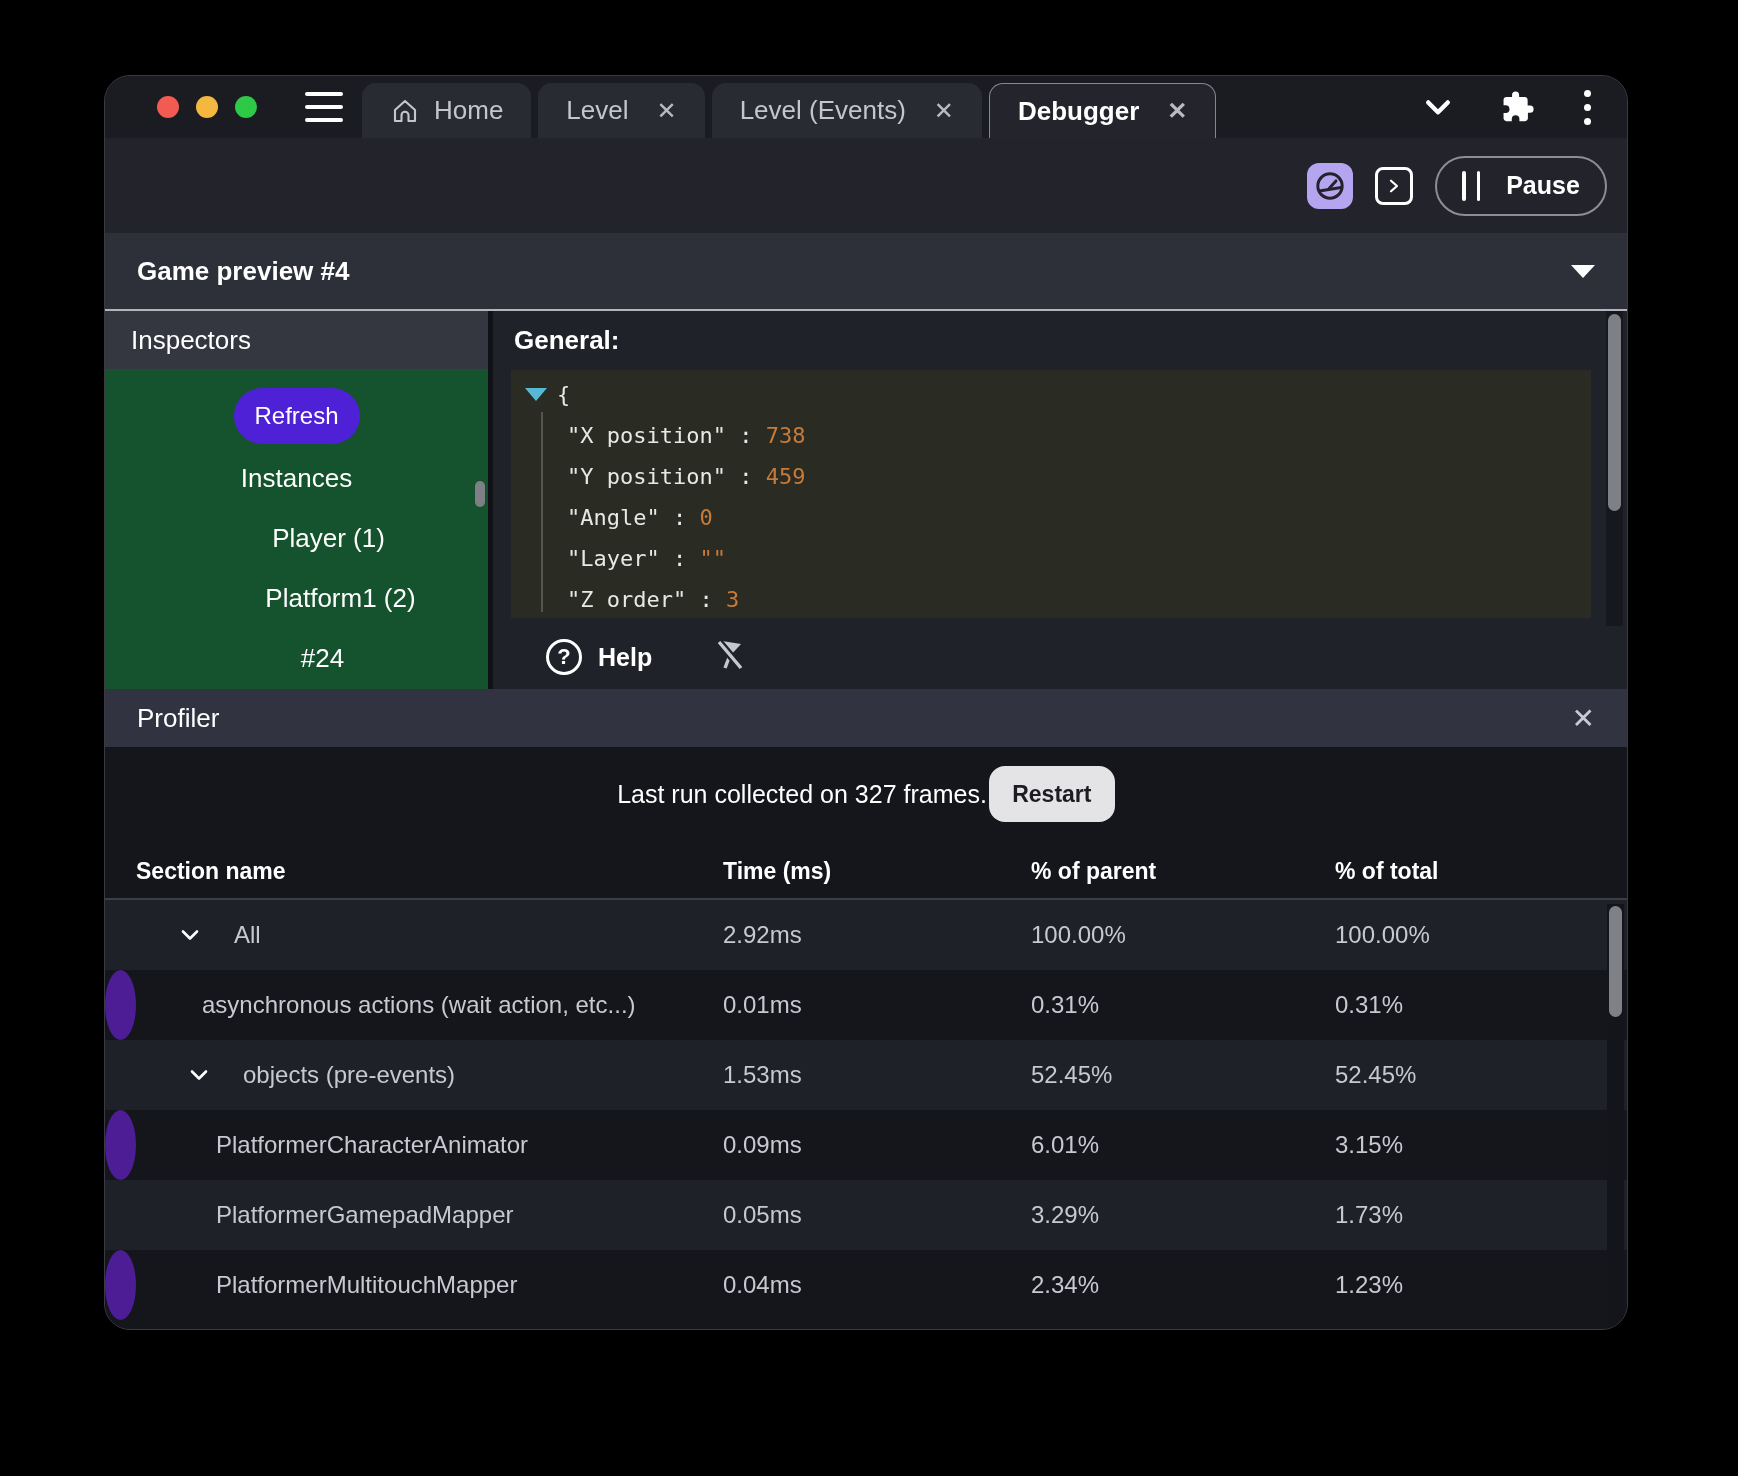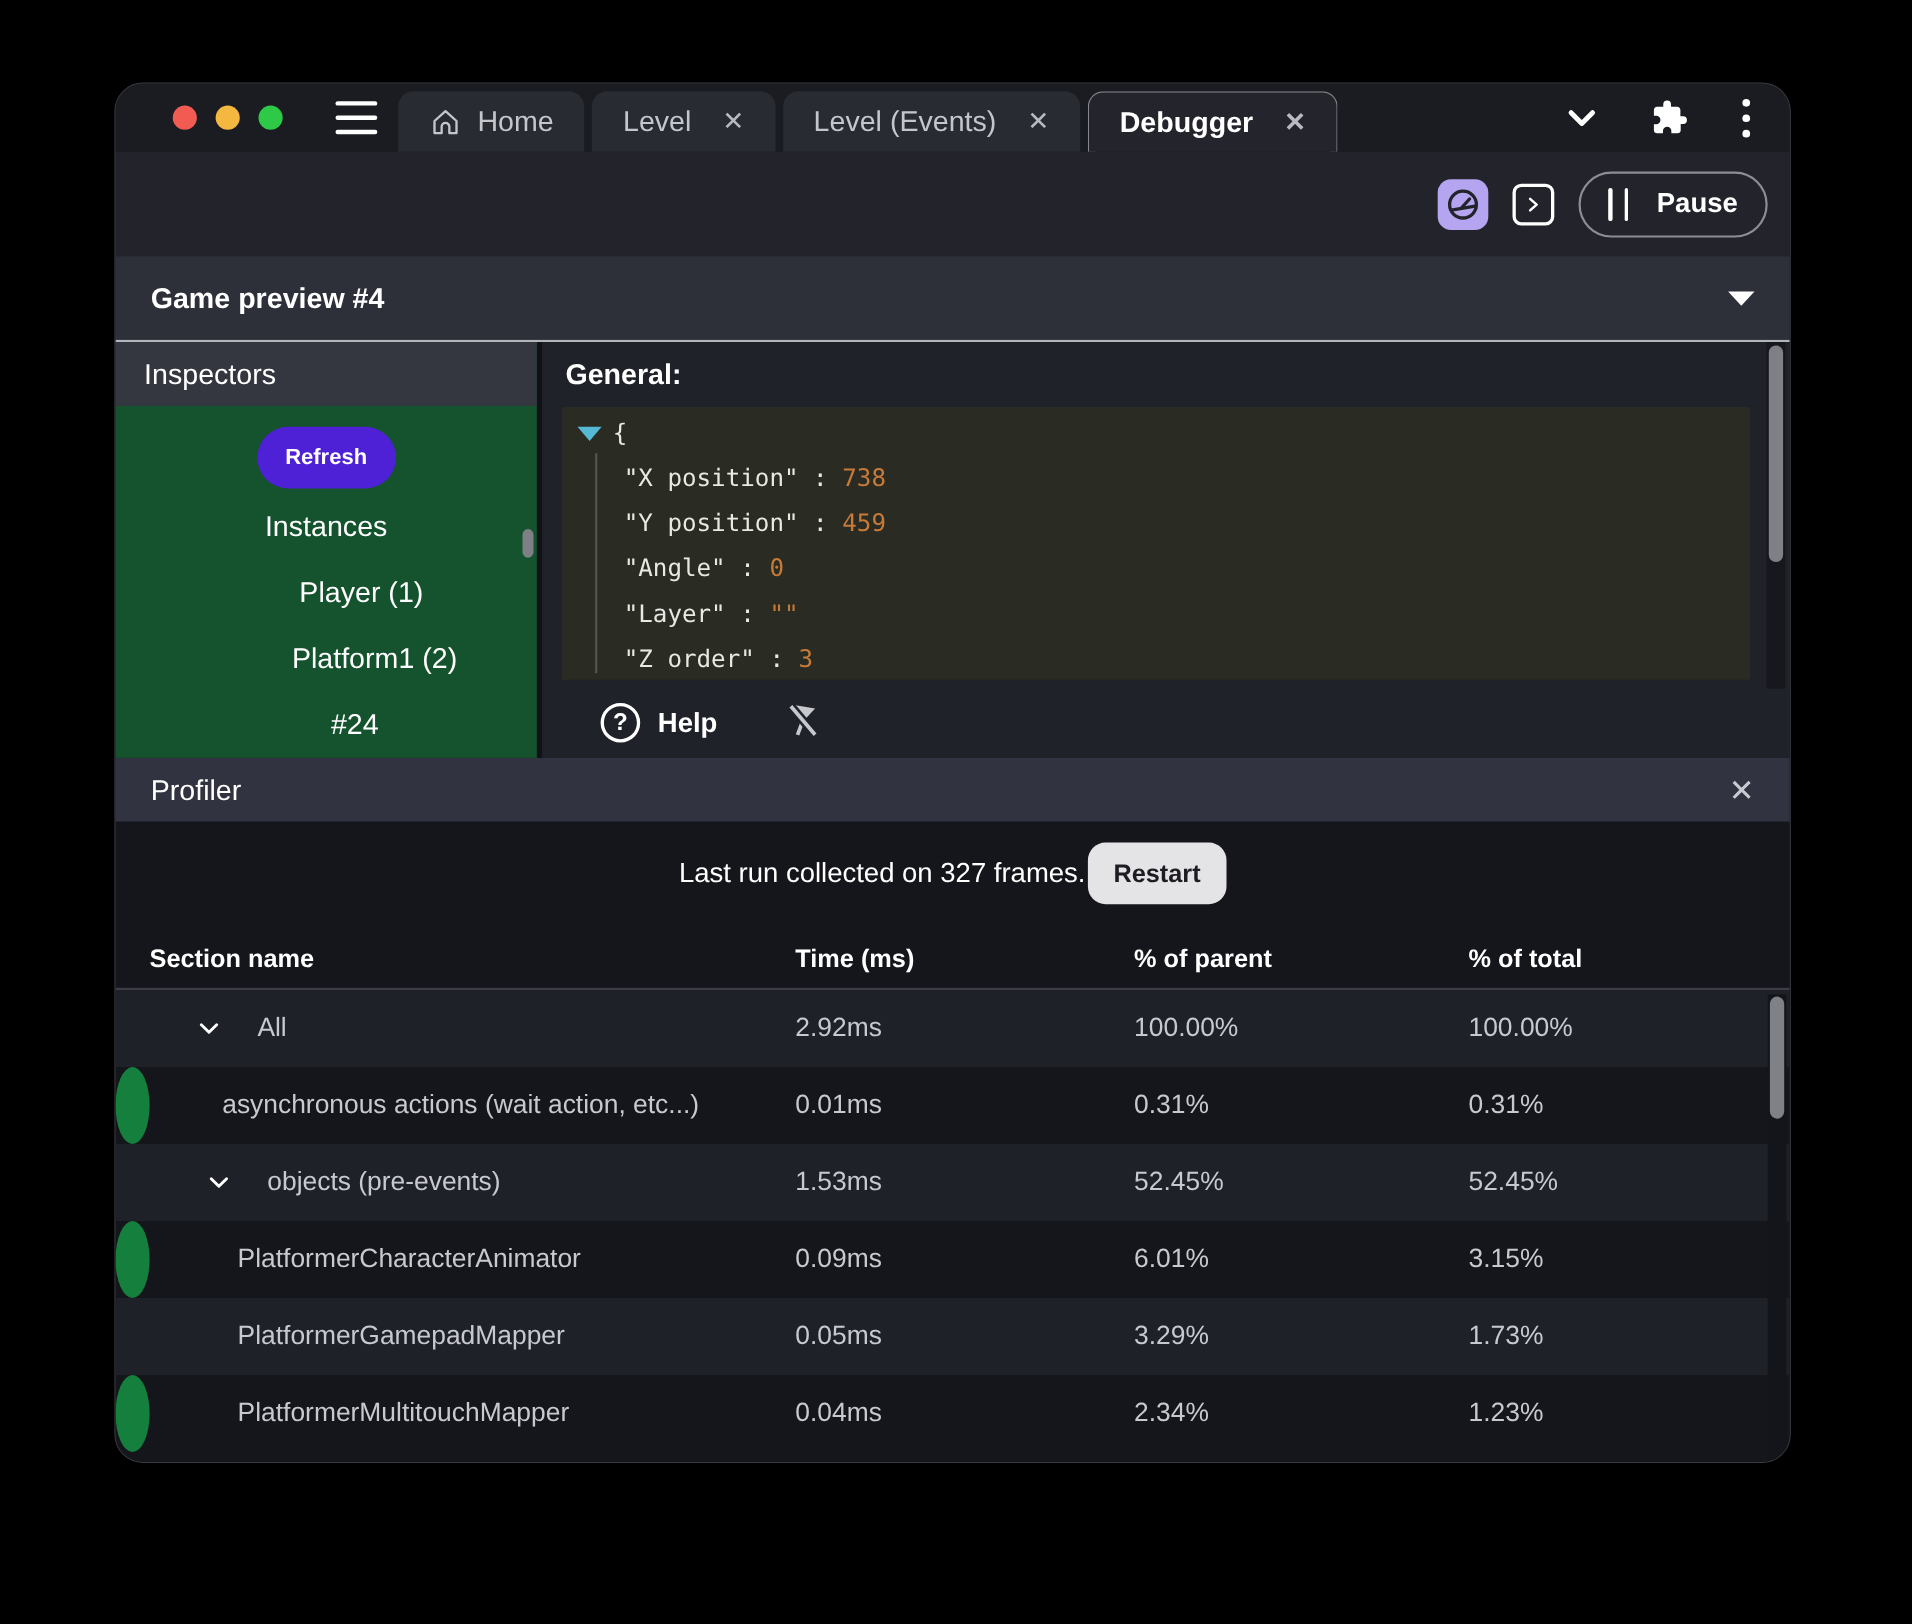--- a/index.html
+++ b/index.html
@@ -44,21 +44,21 @@
   .previewbar .title{font-size:26px;font-weight:bold;color:#fff;}
   .tri-down{width:0;height:0;border-left:12px solid transparent;border-right:12px solid transparent;border-top:13px solid #fff;cursor:pointer;}
   .hsep{height:2px;background:#b4b5ba;flex:none;}
 
   
   .panels{height:378px;flex:none;display:flex;}
   .sidebar{width:383px;flex:none;display:flex;flex-direction:column;position:relative;background:#14532d;}
   .sidehead{height:58px;background:#343640;display:flex;align-items:center;padding-left:26px;font-size:26px;color:#fff;flex:none;}
   .sidebody{flex:1;display:flex;flex-direction:column;align-items:center;}
   .refresh{margin-top:19px;width:126px;height:56px;border:none;border-radius:28px;background:#4f21d6;color:#fff;
-           font-size:20px;font-weight:bold;font-family:"Liberation Sans",sans-serif;cursor:pointer;flex:none;}
+           font-size:24px;font-weight:normal;font-family:"Liberation Sans",sans-serif;cursor:pointer;flex:none;}
   .treeitem{height:60px;display:flex;align-items:center;font-size:26px;color:#fff;cursor:pointer;}
   .treeitem.t0{margin-top:4px;}
   .treeitem.t1{transform:translateX(32px);}
   .treeitem.t2{transform:translateX(44px);}
   .treeitem.t3{transform:translateX(26px);}
   .side-scroll{position:absolute;right:3px;top:170px;width:10px;height:26px;border-radius:5px;background:#7e8086;}
   .vdivider{width:5px;background:#111217;flex:none;}
   .rightpanel{flex:1;background:#20222a;display:flex;flex-direction:column;position:relative;}
   .generallabel{margin:14px 0 0 21px;font-size:26px;font-weight:bold;color:#fff;flex:none;}
   .codeblock{margin:14px 0 0 18px;width:1080px;height:248px;background:#2a2b23;position:relative;flex:none;
@@ -81,21 +81,21 @@
   .profhead .title{font-size:26px;color:#fff;}
   .profhead .x{font-size:28px;color:#c9cad2;cursor:pointer;}
   .profbody{flex:1;background:#15161c;display:flex;flex-direction:column;position:relative;}
   .statusrow{margin-top:19px;height:56px;display:flex;align-items:center;justify-content:center;flex:none;}
   .statusrow .txt{font-size:25px;color:#fff;}
   .restart{width:126px;height:56px;border:none;border-radius:16px;background:#e4e4e6;color:#1c1c22;font-size:23px;
            font-weight:bold;font-family:"Liberation Sans",sans-serif;cursor:pointer;margin-left:2px;}
   .grid{display:grid;grid-template-columns:587px 308px 304px 1fr;padding-left:31px;align-items:center;box-sizing:border-box;}
   .thead{margin-top:22px;height:56px;border-bottom:2px solid #3c3d45;flex:none;font-weight:bold;color:#fff;font-size:23px;}
   .trow{height:70px;flex:none;font-size:24px;color:#c7c9cf;cursor:pointer;}
-  .trow.dark{background:#1f2129;} .trow.light{background:#15803d;}
+  .trow.dark{background:#1f2129;} .trow.light{background:#4c1d95;}
   .namecell{display:flex;align-items:center;}
   .rowchev{width:24px;height:24px;stroke:#fff;fill:none;stroke-width:2.6;stroke-linecap:round;stroke-linejoin:round;margin-right:32px;flex:none;}
   .pad-all{padding-left:42px;} .pad-async{padding-left:66px;} .pad-obj{padding-left:51px;} .pad-child{padding-left:80px;}
   .prof-scroll-track{position:absolute;right:3px;top:157px;width:17px;bottom:0;background:#14151b;}
   .prof-scroll{position:absolute;right:5px;top:159px;width:13px;height:111px;border-radius:7px;background:#7f8187;}
 </style>
 </head>
 <body>
 
 <div id="canvas">

